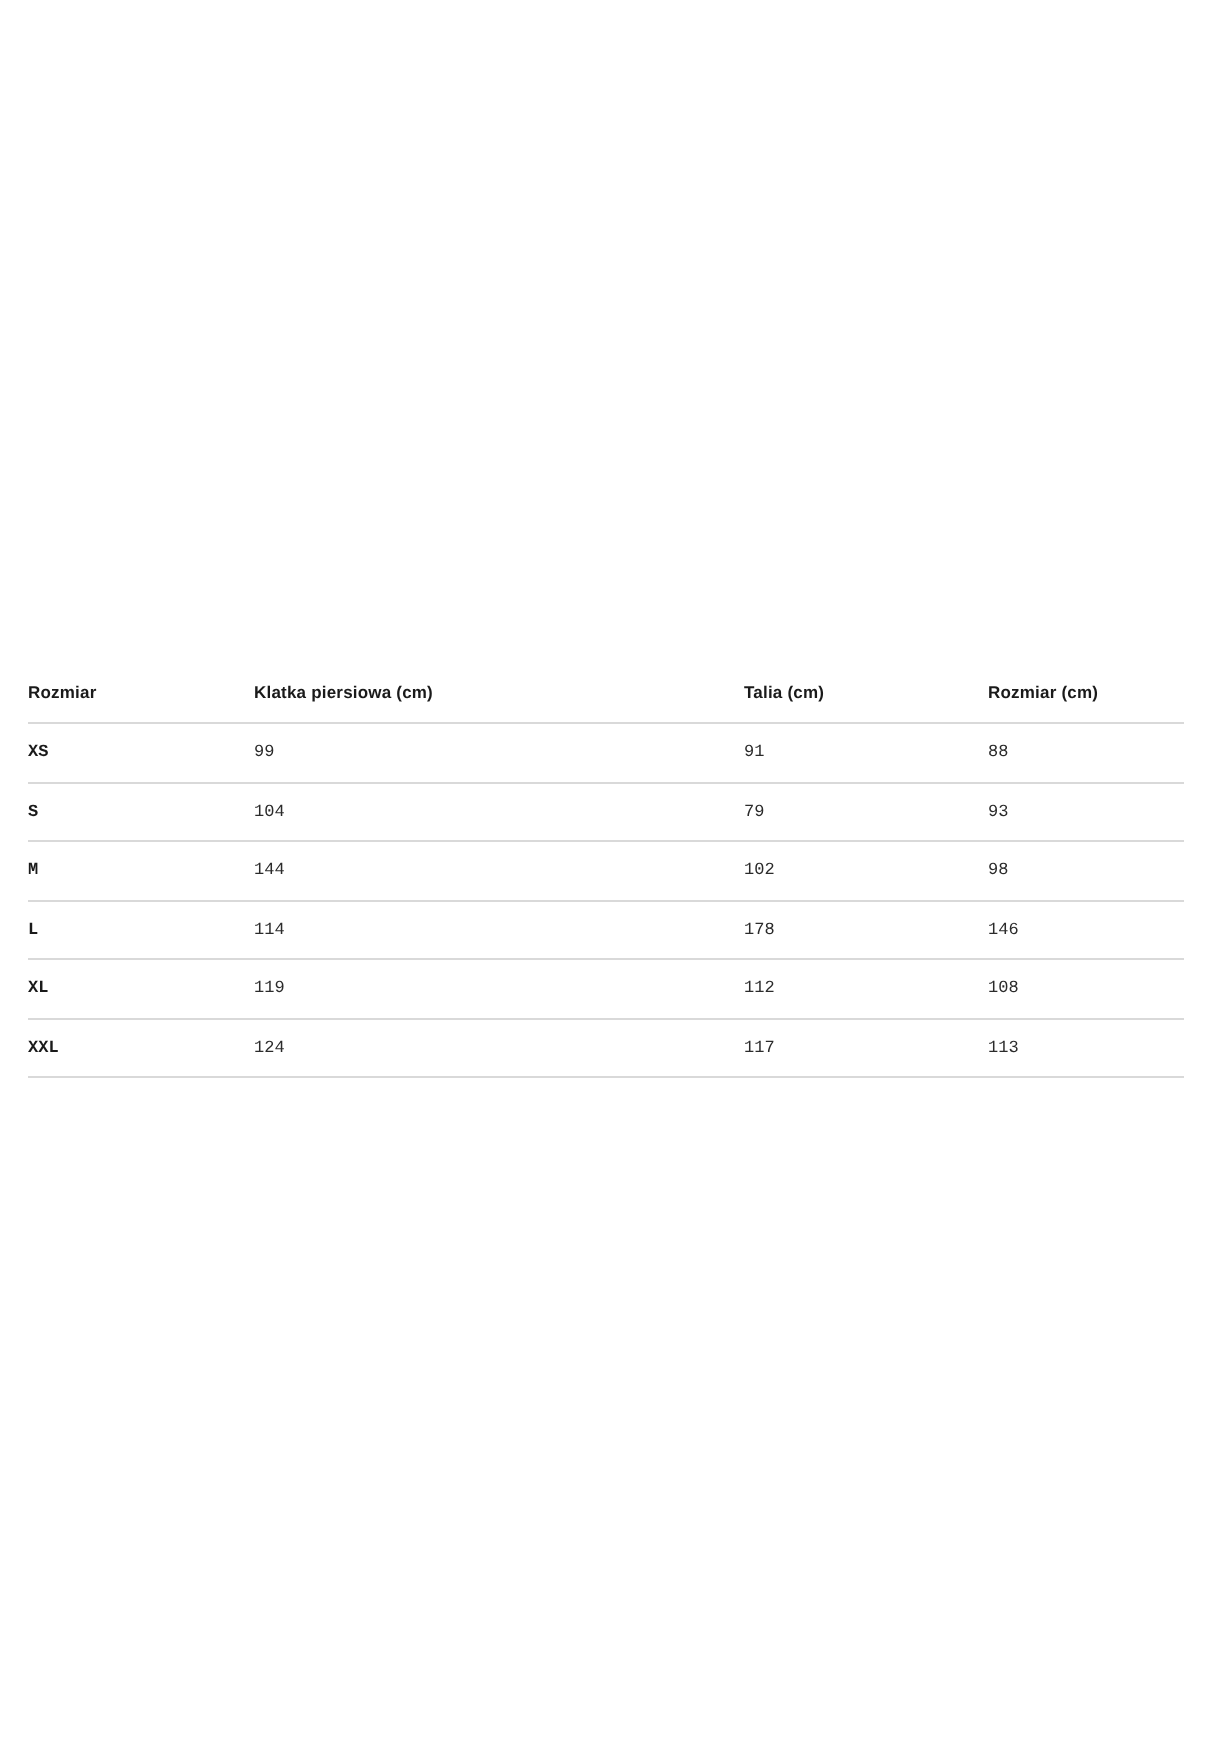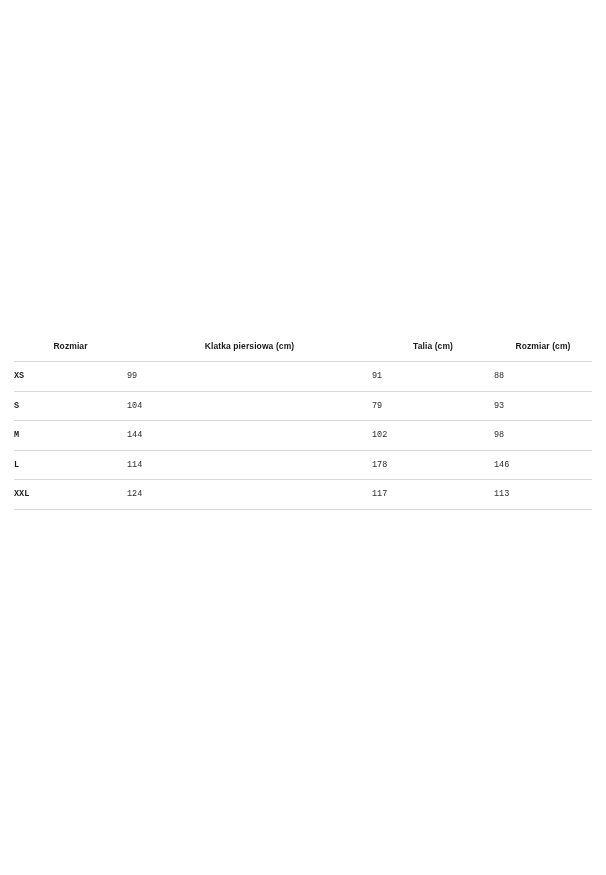--- a/index.html
+++ b/index.html
@@ -34,21 +34,20 @@
     border: 0;
   }
   table.size-table thead th {
     font-size: 8.5px;
     font-weight: bold;
     color: #1a1a1a;
     letter-spacing: 0.1px;
     height: 27px;
     padding-bottom: 2px;
     border-bottom: 1px solid #d9d9d9;
-    text-align: center;
   }
   table.size-table tbody td {
     font-size: 8.5px;
     color: #2b2b2b;
     height: 28.5px;
     border-bottom: 1px solid #d9d9d9;
     font-family: Liberation Mono, monospace;
   }
   table.size-table tbody td.col-size {
     font-weight: bold;
@@ -98,20 +97,26 @@
         <td>102</td>
         <td>98</td>
       </tr>
       <tr>
         <td class="col-size">L</td>
         <td>114</td>
         <td>178</td>
         <td>146</td>
       </tr>
       <tr>
+        <td class="col-size">XL</td>
+        <td>119</td>
+        <td>112</td>
+        <td>108</td>
+      </tr>
+      <tr>
         <td class="col-size">XXL</td>
         <td>124</td>
         <td>117</td>
         <td>113</td>
       </tr>
     </tbody>
   </table>
 </div>
 
 </body></html>

